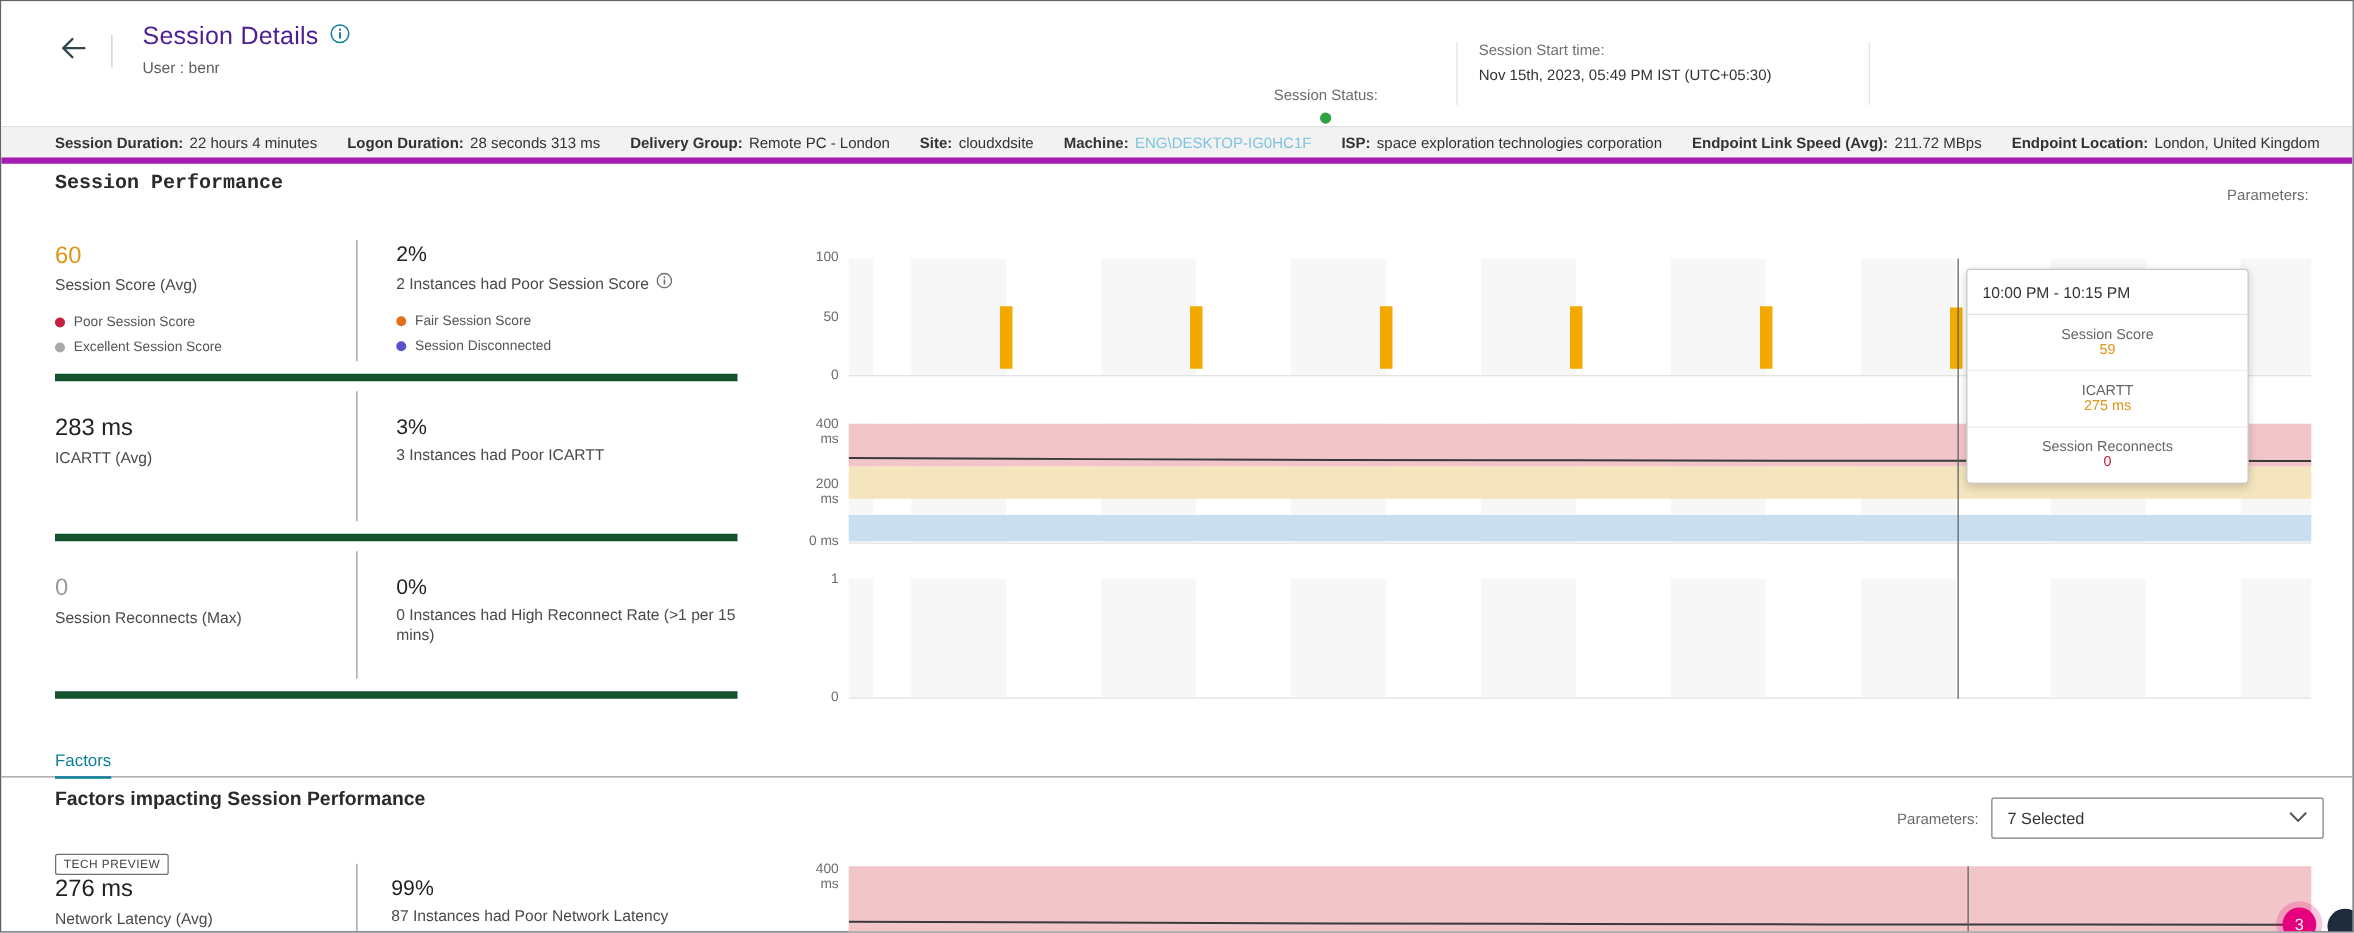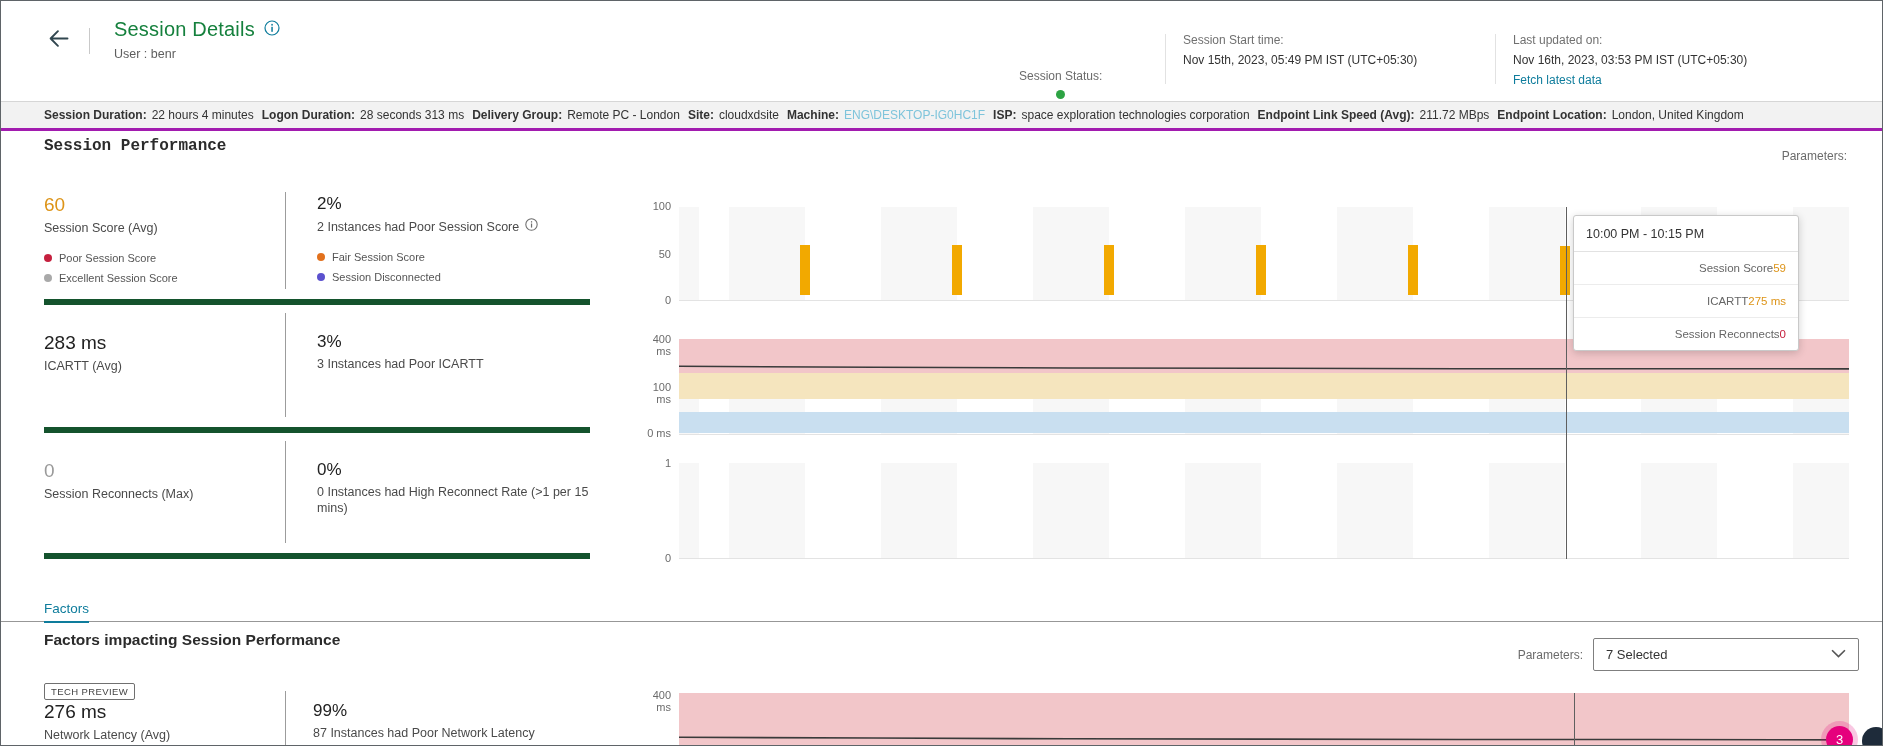--- a/index.html
+++ b/index.html
@@ -5,35 +5,35 @@
   * { margin:0; padding:0; box-sizing:border-box; }
   body { margin:0; background:#e9e9e9; font-family:"Liberation Sans","DejaVu Sans",sans-serif; }
   .page { position:relative; width:1883px; height:746px; background:#fff; border:1px solid #5f6468; overflow:hidden; color:#333; }
 
   
   .topbar { position:absolute; top:0; left:0; right:0; height:101px; background:#fff; border-bottom:1px solid #d6d6d6; }
   .back-btn { position:absolute; left:40px; top:22px; width:34px; height:34px; background:none; border:none; cursor:pointer; }
   .head-pipe { position:absolute; left:88px; top:27px; width:1px; height:26px; background:#c9c9c9; }
   .title-wrap { position:absolute; left:113px; top:17px; }
   .title-row { display:flex; align-items:center; gap:9px; }
-  .page-title { font-size:20px; font-weight:500; color:#15803d; letter-spacing:.2px; }
+  .page-title { font-size:20px; font-weight:500; color:#4c1d95; letter-spacing:.2px; }
   .user-line { margin-top:6px; font-size:12.5px; color:#5e5e5e; }
   .status-wrap { position:absolute; left:1018px; top:68px; display:flex; align-items:center; gap:7px; font-size:12px; color:#6b6b6b;flex-direction:column; }
   .status-dot { width:9px; height:9px; border-radius:50%; background:var(--green,#2DA343); }
   .status-value { color:#333; }
   .head-vdiv { position:absolute; width:1px; background:#e2e2e2; top:33px; height:50px; }
   .vdiv-1 { left:1164px; } .vdiv-2 { left:1494px; }
   .time-block { position:absolute; top:32px; font-size:12px; }
   .start-block { left:1182px; } .updated-block { left:1512px; }
   .tb-label { color:#707070; margin-bottom:6px; }
   .tb-value { color:#333; }
   .fetch-link { margin-top:6px; color:var(--teal,#0E7C9C); cursor:pointer; }
 
   
-  .infobar { position:absolute; top:101px; left:0; right:0; height:29px; background:#f2f2f2; border-bottom:3px solid #a21caf; display:flex; align-items:center; padding-left:43px; gap:8px; font-size:12px; white-space:nowrap; }
+  .infobar { position:absolute; top:101px; left:0; right:0; height:29px; background:#f2f2f2; border-bottom:5px solid #a21caf; display:flex; align-items:center; padding-left:43px; gap:24px; font-size:12px; white-space:nowrap; }
   .ib-item { display:flex; gap:5px; }
   .ib-label { font-weight:700; color:#333; }
   .ib-value { color:#333; }
   .ib-value.machine { color:var(--machine-blue,#7EC4DB); cursor:pointer; }
 
   
   .sp-title { position:absolute; left:43px; top:136px; font-size:16px; color:#2b2b2b;font-family:Liberation Mono, monospace; }
   .params { position:absolute; display:flex; align-items:center; gap:10px; font-size:12px; color:#6b6b6b; }
   .params-1 { top:148px; right:35px; }
   .params-2 { top:637px; right:23px; }
@@ -69,21 +69,21 @@
   #plot-reconnect { top:267px; height:96px; }
   .bar { position:absolute; width:10px; background:var(--bar-orange,#F2A900); z-index:2; }
   .band { position:absolute; left:0; right:0; z-index:1; }
   .line-svg { position:absolute; left:0; top:0; width:100%; height:100%; z-index:2; }
   .xlabels { position:absolute; left:42px; top:380px; width:1170px; height:16px; }
   .xlabel { position:absolute; transform:translateX(-50%); font-size:11px; color:#6b6b6b; white-space:nowrap; }
   .cursor-line { position:absolute; left:929px; top:11px; height:352px; width:1px; background:#5f5f5f; z-index:4; }
 
   .tooltip { position:absolute; left:936px; top:19px; width:226px; background:#fff; border:1px solid #c9c9c9; border-radius:3px; box-shadow:0 2px 8px rgba(0,0,0,.18); z-index:6; }
   .tt-head { padding:11px 12px 10px; font-size:12.5px; color:#333; border-bottom:1px solid #e2e2e2; }
-  .tt-row { display:flex; justify-content:flex-end; align-items:center; padding:10px 12px; font-size:11.5px; color:#666; border-bottom:1px solid #ececec; }
+  .tt-row { display:flex; justify-content:flex-end; align-items:center; padding:10px 12px; font-size:11.5px; color:#666; border-bottom:1px solid #ececec;flex-direction:column; }
   .tt-row:last-child { border-bottom:none; }
   .tt-val.orange { color:var(--orange,#DD9418); }
   .tt-val.red { color:var(--red,#C5203E); }
 
   
   .factors-tab { position:absolute; left:43px; top:600px; font-size:13.5px; color:var(--teal,#0E7C9C); padding-bottom:5px; border-bottom:2px solid var(--teal,#0E7C9C); cursor:pointer; z-index:2; }
   .factors-rule { position:absolute; left:0; right:0; top:620px; height:1px; background:#979797; }
   .factors-heading { position:absolute; left:43px; top:630px; font-size:15.5px; color:#2b2b2b; }
   .tech-badge { position:absolute; left:43px; top:682px; font-size:9.5px; letter-spacing:.4px; color:#444; border:1px solid #707070; padding:2px 6px; border-radius:2px; background:#fff; }
   .fstats { position:absolute; left:43px; top:700px; width:580px; display:flex; }
@@ -135,25 +135,20 @@
 
     <div class="head-vdiv vdiv-1"></div>
 
     <div class="time-block start-block">
       <div class="tb-label">Session Start time:</div>
       <div class="tb-value">Nov 15th, 2023, 05:49 PM IST (UTC+05:30)</div>
     </div>
 
     <div class="head-vdiv vdiv-2"></div>
 
-    <div class="time-block updated-block">
-      <div class="tb-label">Last updated on:</div>
-      <div class="tb-value">Nov 16th, 2023, 03:53 PM IST (UTC+05:30)</div>
-      <div class="fetch-link">Fetch latest data</div>
-    </div>
   </header>
 
   <div class="infobar">
     <div class="ib-item">
       <span class="ib-label">Session Duration:</span>
       <span class="ib-value">22 hours 4 minutes</span>
     </div>
     <div class="ib-item">
       <span class="ib-label">Logon Duration:</span>
       <span class="ib-value">28 seconds 313 ms</span>
@@ -258,21 +253,21 @@
     </div>
   </div>
 
   <div class="charts">
 
     <span class="ytick" style="top:4px">100</span>
     <span class="ytick" style="top:52px">50</span>
     <span class="ytick" style="top:98px">0</span>
 
     <span class="ytick" style="top:137px">400 ms</span>
-    <span class="ytick" style="top:185px">100 ms</span>
+    <span class="ytick" style="top:185px">200 ms</span>
     <span class="ytick" style="top:231px">0 ms</span>
 
     <span class="ytick" style="top:261px">1</span>
     <span class="ytick" style="top:356px">0</span>
 
     <div class="plot" id="plot-score">
         <div class="bar" style="left: 121px; top: 37.6px; height: 50.4px;"></div>
         <div class="bar" style="left: 273px; top: 37.6px; height: 50.4px;"></div>
         <div class="bar" style="left: 425px; top: 37.6px; height: 50.4px;"></div>
         <div class="bar" style="left: 577px; top: 37.6px; height: 50.4px;"></div>

